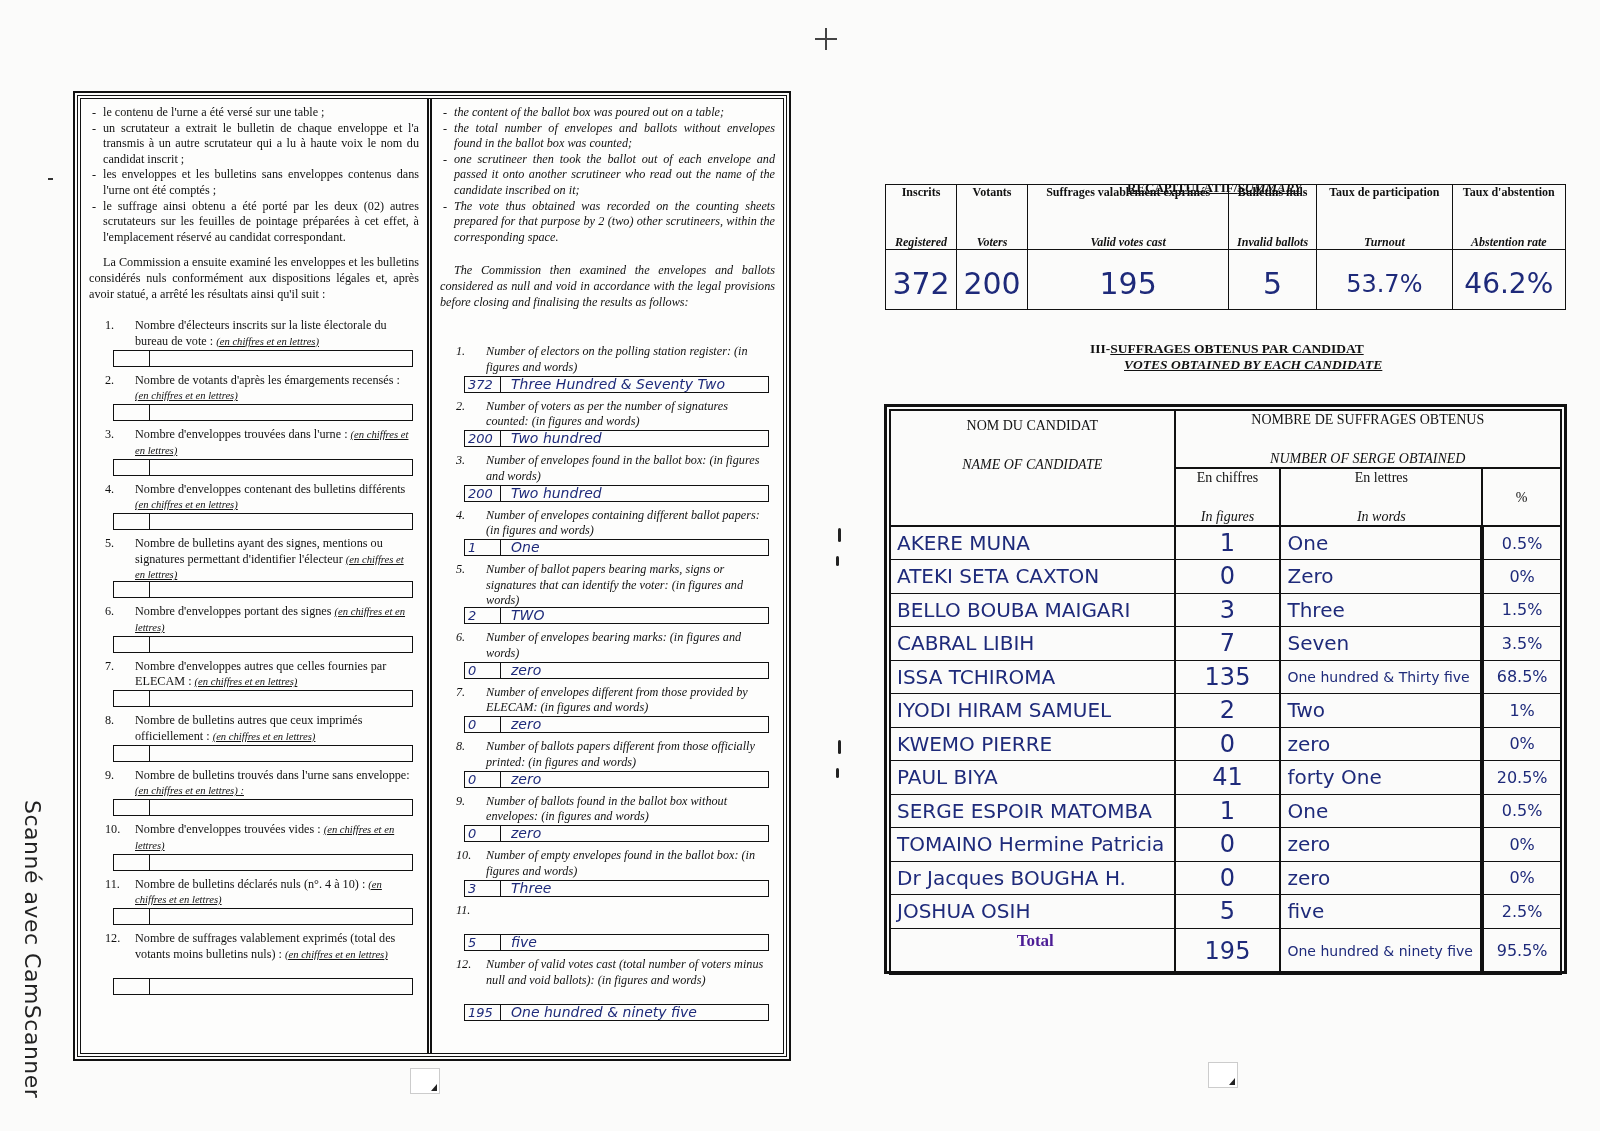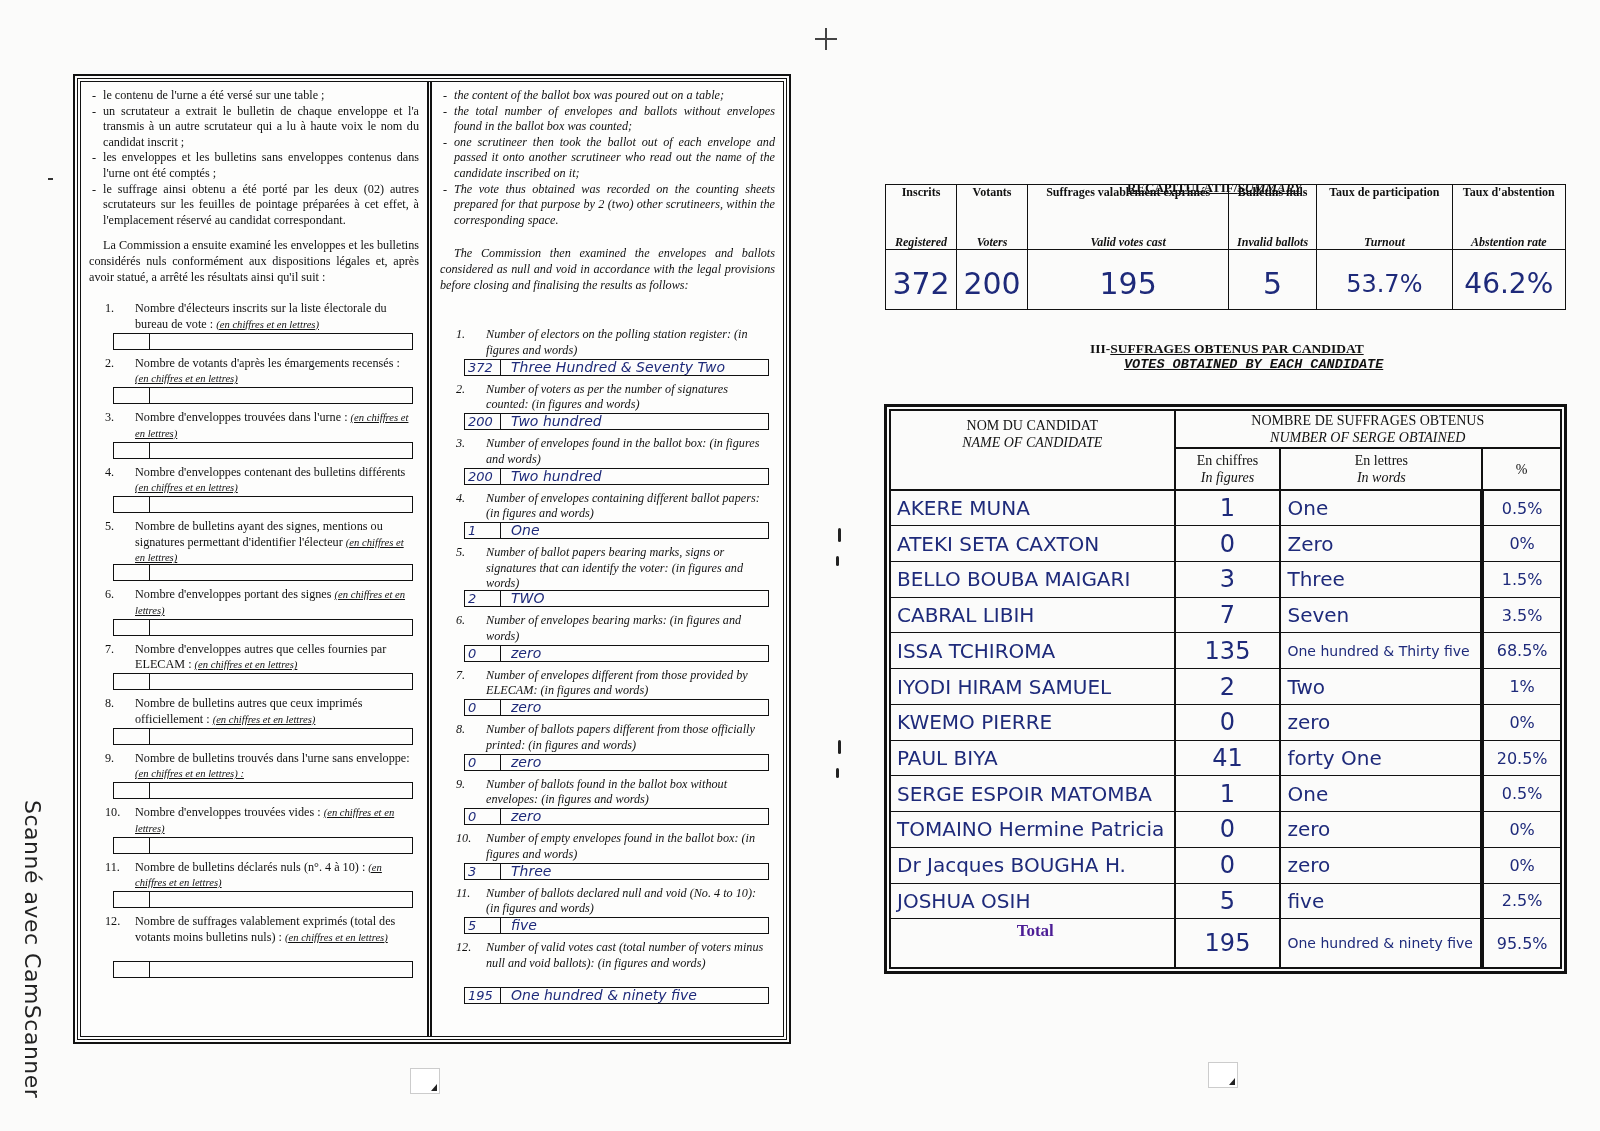--- a/index.html
+++ b/index.html
@@ -11,21 +11,21 @@
   
   .crosshair { position: absolute; left: 815px; top: 28px; width: 22px; height: 22px; }
   .crosshair::before { content: ""; position: absolute; left: 0; top: 10px; width: 22px; height: 1.5px; background: #444; }
   .crosshair::after { content: ""; position: absolute; left: 10px; top: 0; width: 1.5px; height: 22px; background: #444; }
   .tick-mark { position: absolute; left: 48px; top: 178px; width: 5px; height: 2px; background: #333; }
 
   
   .watermark { position: absolute; left: 20px; top: 800px; writing-mode: vertical-rl; font-family: "DejaVu Sans", sans-serif; font-size: 22px; color: #222; letter-spacing: 0.5px; }
 
   
-  .left-form { position: absolute; left: 77px; top: 78px; width: 710px; height: 962px; border: 4px double #111; outline: 2px solid #111; outline-offset: 2px; display: flex; background: #fdfdfc; }
+  .left-form { position: absolute; left: 77px; top: 95px; width: 710px; height: 962px; border: 4px double #111; outline: 2px solid #111; outline-offset: 2px; display: flex; background: #fdfdfc; }
   .col { width: 50%; padding: 6px 8px 0 8px; font-size: 12.2px; line-height: 15.6px; }
   .col.fr { border-right: 5px double #111; }
   .col.en { font-style: italic; }
   .bullets { list-style: none; }
   .bullets li { position: relative; padding-left: 14px; text-align: justify; }
   .bullets li::before { content: "-"; position: absolute; left: 3px; top: 0; }
   .para { margin-top: 10px; text-indent: 14px; text-align: justify; }
   .items { margin-top: 16px; }
   .item { position: relative; height: 54.5px; }
   .item .num { position: absolute; left: 16px; top: 0; }
@@ -48,26 +48,26 @@
   .summary-title { position: absolute; left: 1127px; top: 152px; font-weight: bold; font-size: 13px; text-decoration: underline; margin-top: 28px; }
   .summary-title i { font-style: italic; }
   .summary { position: absolute; left: 885px; top: 184px; width: 681px; height: 122px; border-collapse: collapse; }
   .summary th, .summary td { border: 1.5px solid #111; text-align: center; }
   .summary th { height: 62px; font-size: 12px; line-height: 14px; font-weight: bold; vertical-align: middle; }
   .summary th span.en { display: block; font-weight: bold; font-style: italic; margin-top: 36px; }
   .summary td { height: 60px; font-size: 30px; padding-top: 8px; }
 
   .section-title { position: absolute; left: 1090px; top: 341px; font-weight: bold; font-size: 13.5px; }
   .section-title .u { text-decoration: underline; }
-  .section-title .sub { position: absolute; left: 34px; top: 16px; white-space: nowrap; font-style: italic; text-decoration: underline; font-family: Liberation Mono, monospace; }
+  .section-title .sub { position: absolute; left: 34px; top: 16px; white-space: nowrap; font-style: italic; text-decoration: underline; }
 
   .cand-wrap { position: absolute; left: 884px; top: 404px; width: 683px; height: 570px; border: 3px solid #111; padding: 2px; }
   .cand { width: 100%; height: 100%; border-collapse: collapse; border: 2px solid #111; }
   .cand th { border: 2px solid #111; font-weight: normal; font-size: 14px; line-height: 17px; text-align: center; }
-  .cand th .en { font-style: italic; display: block; }
+  .cand th .en { font-style: italic; display: block; margin-top: 22px; }
   .cand th.name-h { vertical-align: top; padding-top: 6px; width: 282px; border-radius: 27px; }
   .cand th.num-h { height: 38px; }
   .cand th.sub-h { height: 42px; }
   .cand td { border: 1.5px solid #111; border-left-width: 2px; border-right-width: 2px; height: 33.5px; font-size: 20px; padding-left: 6px; white-space: nowrap; overflow: hidden; }
   .cand td.fig { text-align: center; font-size: 24px; padding-left: 0; width: 105px; }
   .cand td.wrd { width: 200px; }
   .cand td.pct { font-size: 16px; text-align: center; padding-left: 0; width: 78px; border-left-width: 4px; }
   .cand tr.total td { height: 46px; }
   .cand tr.total td.label { font-family: "Liberation Serif", serif; font-weight: bold; color: #4c1d95; text-align: center; font-size: 17px; vertical-align: top; padding-top: 2px; }
   .cand td.small { font-size: 14px; }
@@ -273,21 +273,20 @@
         <div class="item">
           <span class="num">10.</span>
           <span class="q"><span>Number of empty envelopes found in the ballot box: (in figures and words)</span></span>
           <div class="box">
             <span class="fig hand">3</span>
             <span class="wrd hand">Three</span>
           </div>
         </div>
         <div class="item">
           <span class="num">11.</span>
-          <span class="q"><span>Number of ballots declared null and void (No. 4 to 10): (in figures and words)</span></span>
           <div class="box">
             <span class="fig hand">5</span>
             <span class="wrd hand">five</span>
           </div>
         </div>
         <div class="item last" style="height: 68px;">
           <span class="num">12.</span>
           <span class="q"><span>Number of valid votes cast (total number of voters minus null and void ballots): (in figures and words)</span></span>
           <div class="box">
             <span class="fig hand">195</span>

